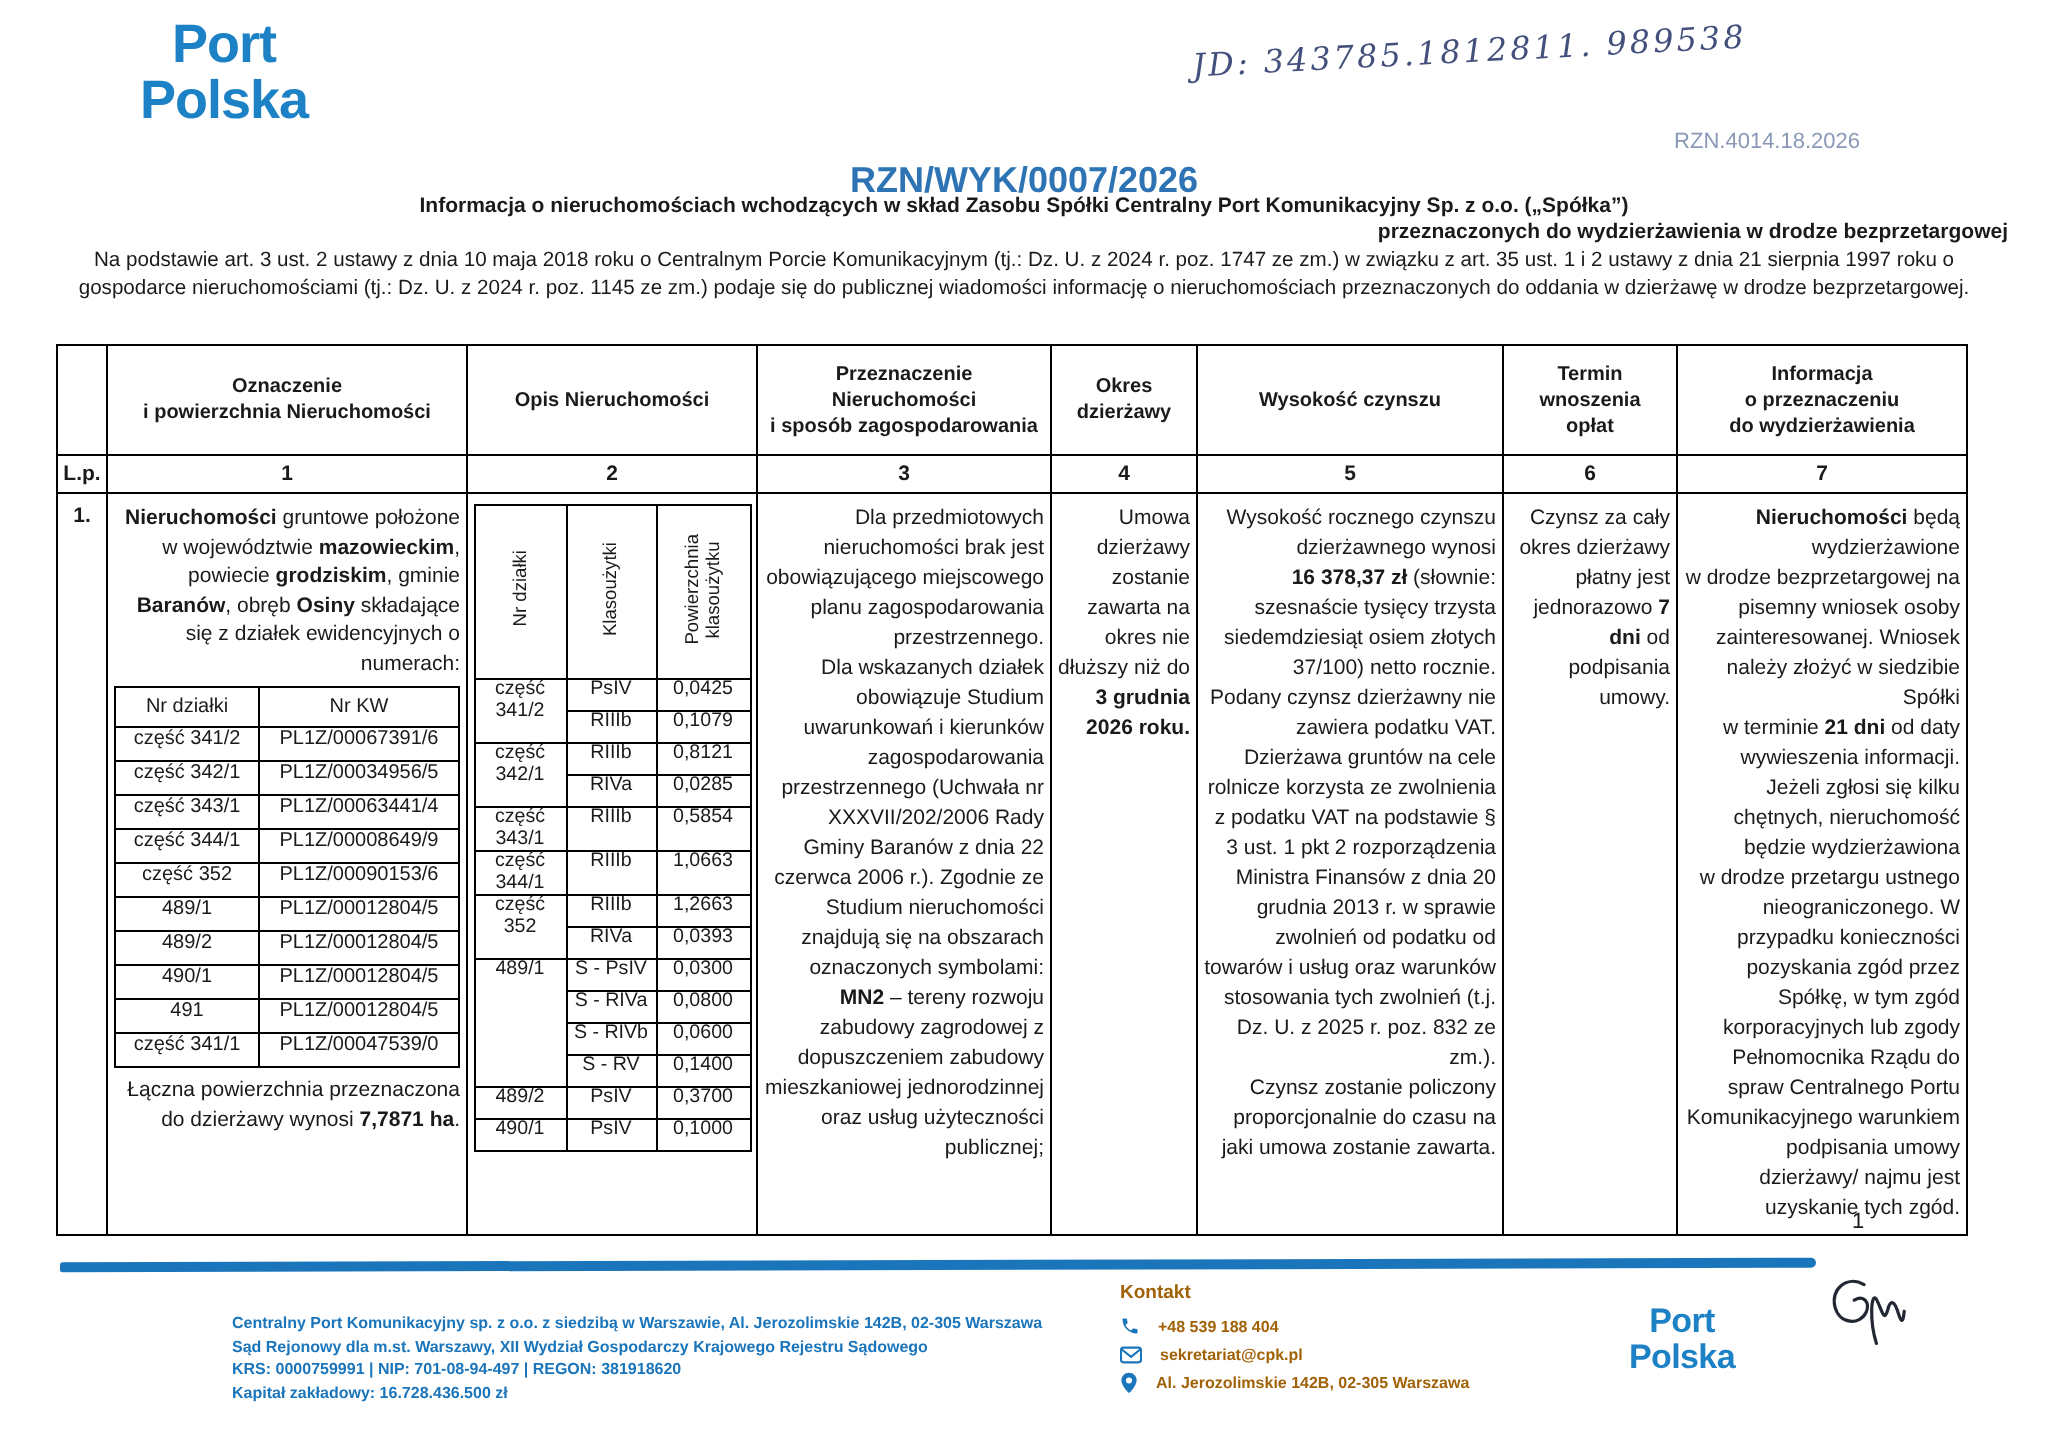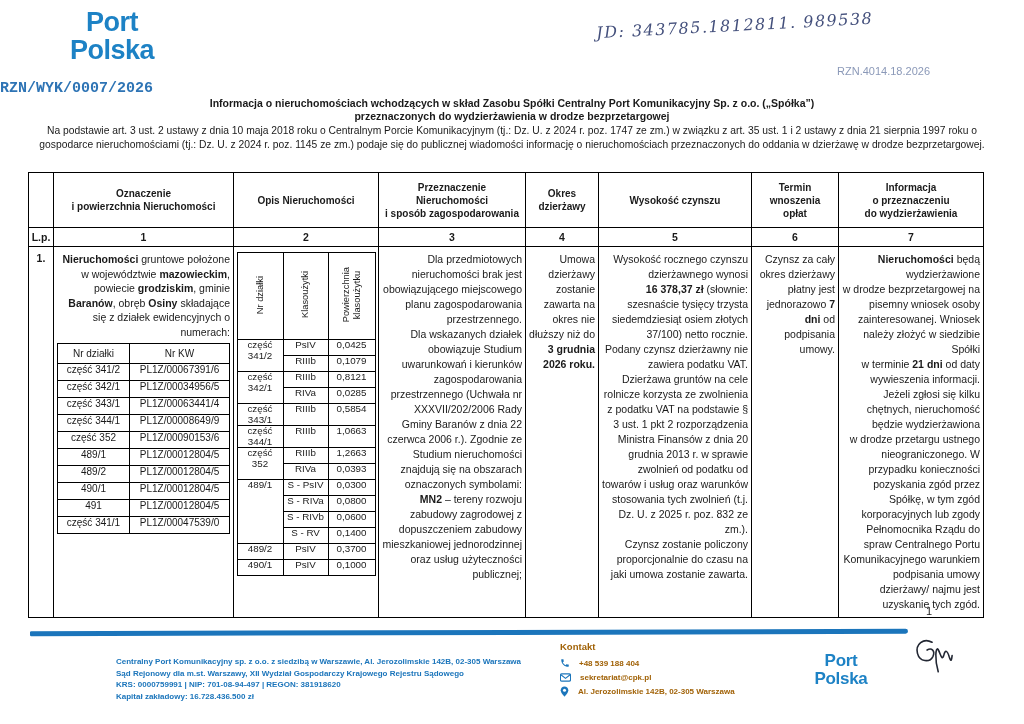--- a/index.html
+++ b/index.html
@@ -7,23 +7,23 @@
     width:1024px;height:724px;background:#ffffff;position:relative;overflow:hidden;
     font-family:"Liberation Sans",sans-serif;color:#1a1a1a;
   }
   .abs{position:absolute;}
   
   .logo{left:56px;top:8px;width:112px;text-align:center;color:#1d82c5;font-weight:bold;
         font-size:27px;line-height:28px;letter-spacing:-0.5px;}
   .hand-id{left:596px;top:16px;font-family:"DejaVu Serif",serif;font-style:italic;
            font-size:16px;color:#44507c;transform:rotate(-3deg);letter-spacing:1.5px;}
   .ref-num{right:94px;top:65px;font-size:11px;color:#8b99b8;margin-left:21px;}
-  .doc-num{left:0;top:80px;width:100%;color:#2e74b5;font-weight:bold;font-size:15px;font-family:Liberation Mono, monospace;}
+  .doc-num{left:0;top:80px;width:100%;text-align:center;color:#2e74b5;font-weight:bold;font-size:18px;}
   .title1{left:20px;top:97px;width:984px;text-align:center;font-weight:bold;font-size:10.5px;}
-  .title2{left:20px;top:110px;width:984px;text-align:center;font-weight:bold;font-size:10.5px;}
+  .title2{left:20px;top:110px;width:984px;text-align:right;font-weight:bold;font-size:10.5px;}
   .intro{left:28px;top:124px;width:968px;text-align:center;font-size:10.3px;line-height:13.8px;}
   
   table.main{left:28px;top:172px;position:absolute;border-collapse:collapse;table-layout:fixed;}
   table.main th,table.main td{border:1px solid #000;}
   tr.hdr th{font-weight:bold;font-size:10px;line-height:13px;white-space:pre-line;
             vertical-align:middle;height:50px;padding:2px;}
   tr.nums th{font-weight:bold;font-size:10.5px;height:16px;padding:1px;}
   tr.bodyrow td{vertical-align:top;font-size:10.5px;}
   td.lp{text-align:center;font-weight:bold;padding-top:5px;}
   td.c1,td.c3,td.c4,td.c5,td.c6,td.c7{padding:5px 3px;text-align:center;}
@@ -158,20 +158,21 @@
               <tr>
                 <td>491</td>
                 <td>PL1Z/00012804/5</td>
               </tr>
               <tr>
                 <td>część 341/1</td>
                 <td>PL1Z/00047539/0</td>
               </tr>
             </tbody>
         </table>
+        <div class="rich"><span>Łączna powierzchnia przeznaczona do dzierżawy wynosi </span><b>7,7871 ha</b><span>.</span></div>
       </td>
       <td class="c2">
         <table class="inner t2">
           <colgroup>
               <col style="width:46px">
               <col style="width:45px">
               <col style="width:47px">
             </colgroup>
           <thead>
             <tr>

